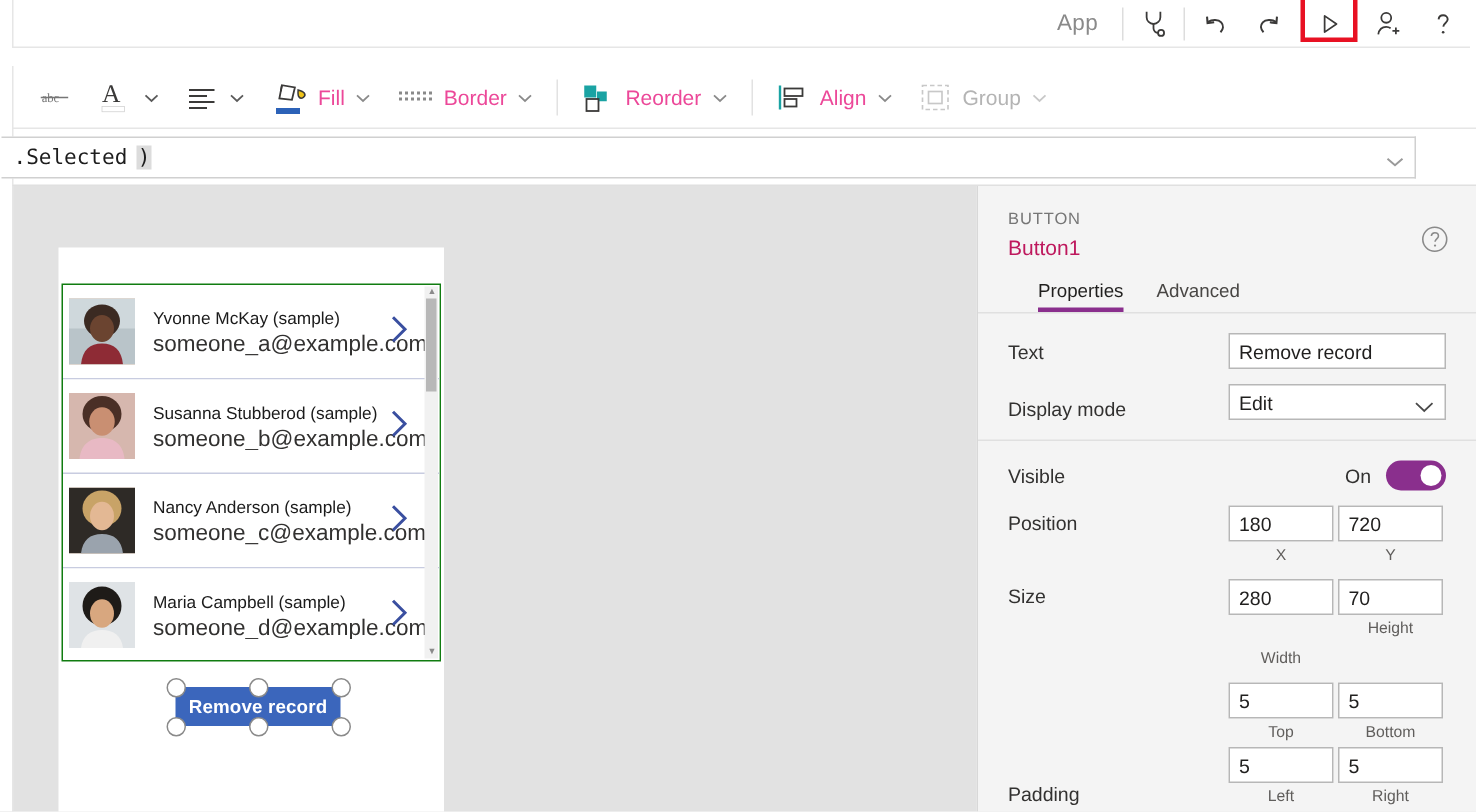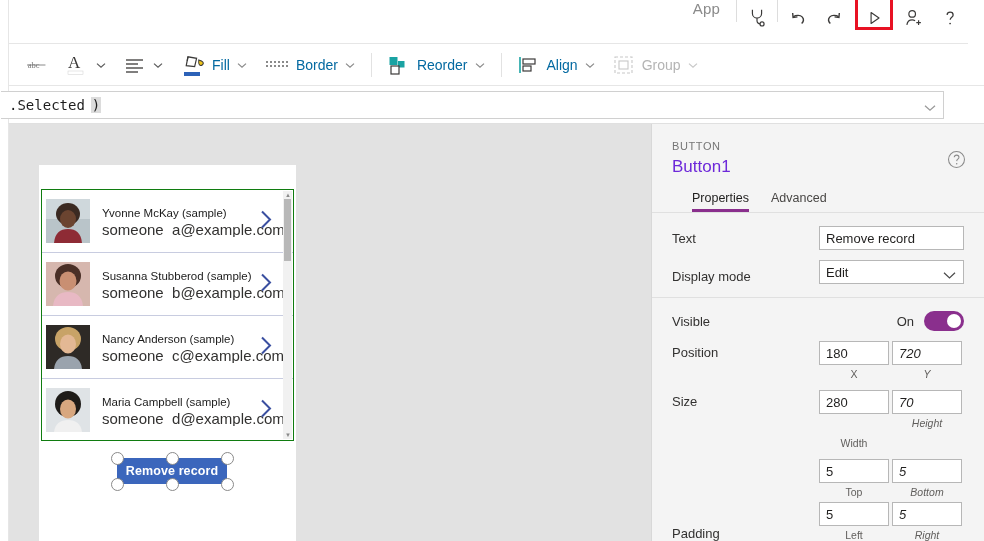--- a/index.html
+++ b/index.html
@@ -7,25 +7,25 @@
     width:984px;height:541px;overflow:hidden;
     background:#ffffff;
     font-family:"Liberation Sans", sans-serif;
     font-size:13px;color:#333333;
     -webkit-font-smoothing:antialiased;
   }
   .app{position:relative;width:984px;height:541px;}
 
   
   .topbar{
-    position:absolute;left:8px;top:0;right:16px;height:44px;
+    position:absolute;left:8px;top:0;right:4px;height:32px;
     background:#ffffff;
     border-bottom:1px solid #e6e6e6;
     border-left:1px solid #e6e6e6;
-    display:flex;justify-content:flex-end;
+    display:flex;align-items:center;justify-content:flex-end;
     box-sizing:border-box;
   }
   .topbar .app-label{
     color:#8a8a8a;font-size:15px;padding:0 14px;letter-spacing:.2px;
   }
   .vsep{width:1px;height:22px;background:#dddddd;margin:0 2px;}
   .tbtn{
     width:36px;height:36px;display:flex;align-items:center;justify-content:center;
     cursor:default;position:relative;
   }
@@ -44,21 +44,21 @@
   .ribbon{
     position:absolute;left:8px;top:44px;right:0;height:42px;
     background:#ffffff;border-bottom:1px solid #e6e6e6;
     border-left:1px solid #e6e6e6;
     display:flex;align-items:center;box-sizing:border-box;
   }
   .ritem{
     display:flex;align-items:center;height:42px;padding:0 9px;cursor:default;
     white-space:nowrap;
   }
-  .ritem .lbl{font-size:14px;color:#0369a1;margin-left:7px;}
+  .ritem .lbl{font-size:14px;color:#ec4899;margin-left:7px;}
   .ritem.dim .lbl{color:#b4b4b4;}
   .chev{margin-left:7px;}
   .rsep{width:1px;height:24px;background:#e2e2e2;margin:0 7px;}
   .ico{display:flex;align-items:center;justify-content:center;position:relative;}
 
   
   .fxbar{
     position:absolute;left:8px;top:86px;right:0;height:38px;
     background:#ffffff;border-bottom:1px solid #e0e0e0;
     border-left:1px solid #e6e6e6;box-sizing:border-box;
@@ -127,21 +127,21 @@
     background:#ffffff;border:1px solid #8a8a8a;box-sizing:border-box;
   }
 
   
   .panel{
     position:absolute;left:651px;top:124px;right:0;bottom:0;
     background:#f4f4f4;border-left:1px solid #d8d8d8;box-sizing:border-box;
   }
   .phead{position:relative;padding:16px 20px 0 20px;}
   .pkind{font-size:11px;color:#767676;letter-spacing:.6px;}
-  .pname{font-size:17px;color:#6d28d9;margin-top:5px;}
+  .pname{font-size:14px;color:#be185d;margin-top:5px;}
   .phelp{position:absolute;right:18px;top:26px;}
   .ptabs{display:flex;margin:14px 0 0 20px;}
   .ptab{
     font-size:12.5px;color:#484644;padding:0 0 7px 0;margin-right:22px;
     position:relative;cursor:default;
   }
   .ptab.active{font-weight:normal;color:#201f1e;}
   .ptab.active:after{
     content:"";position:absolute;left:0;right:0;bottom:0;height:3px;background:#8a2f8d;
   }
@@ -168,21 +168,21 @@
     width:40px;height:20px;border-radius:10px;background:#8a2f8d;position:relative;
   }
   .sw .knob{
     position:absolute;right:3px;top:3px;width:14px;height:14px;border-radius:50%;
     background:#ffffff;
   }
   .pairrow{display:flex;align-items:flex-start;}
   .pairrow .plabel{padding-top:4px;}
   .pair{display:flex;}
   .cell{width:72px;margin-right:1px;}
-  .cell:last-child{margin-right:0;font-style:italic;}
+  .cell:last-child{margin-right:0;}
   .cell .box{
     width:70px;height:24px;border:1px solid #b7b7b7;background:#ffffff;
     box-sizing:border-box;display:flex;align-items:center;padding-left:6px;
     font-size:13px;color:#201f1e;
   }
   .cell .sub{
     text-align:center;font-size:10.5px;color:#605e5c;margin-top:3px;width:70px;
   }
   .pad2{margin-top:4px;}
 </style>

